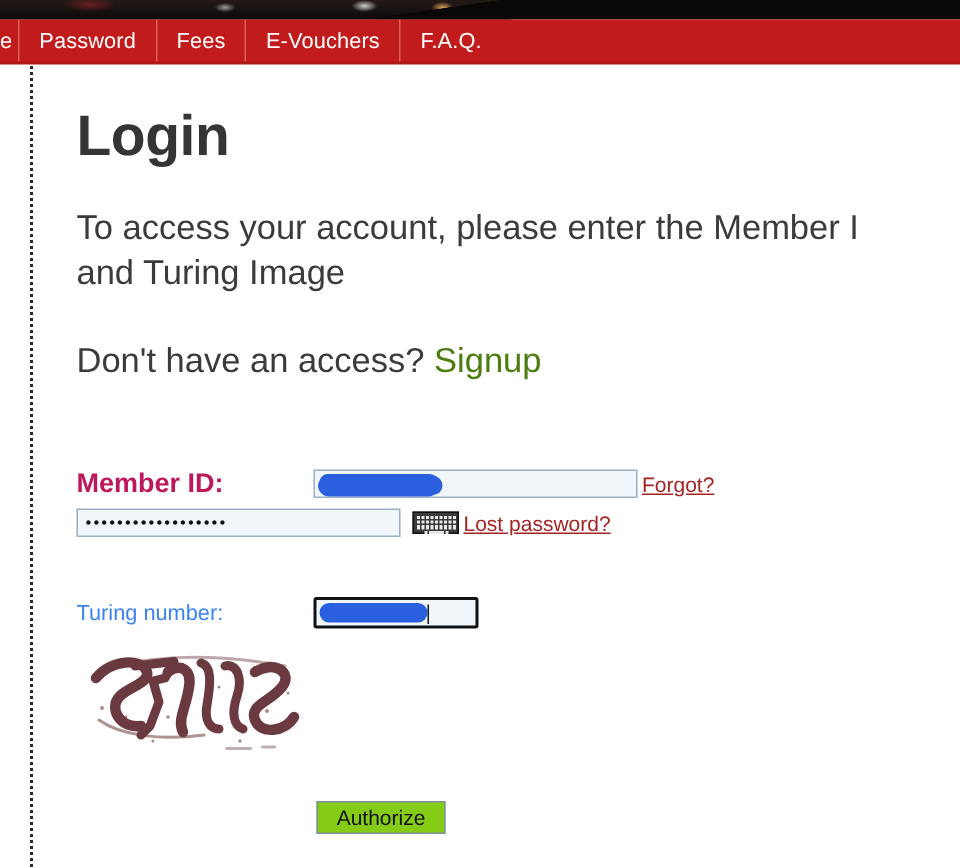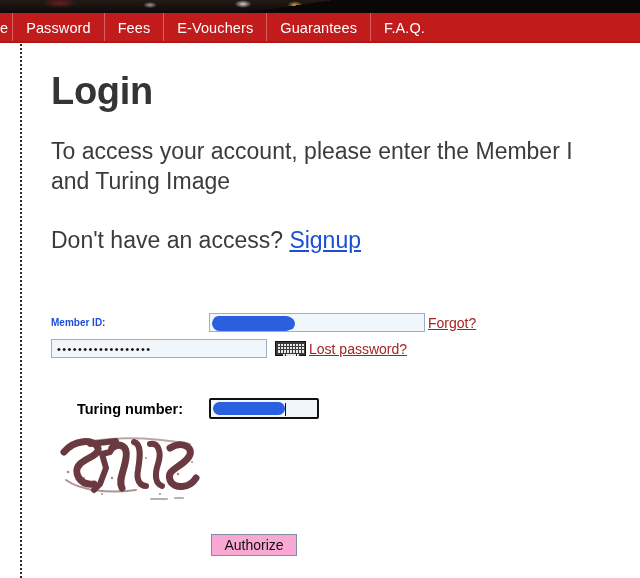--- a/index.html
+++ b/index.html
@@ -124,44 +124,43 @@
     width: 620px;
   }
 
   p.signup-line {
     margin: 0;
     padding-top: 30px;
     font-size: 23px;
     color: #3b3b3b;
   }
   a.link-red {
-    color: #1d4ed8;
-    text-decoration: underline;
+    color: #4d7c0f;
     cursor: pointer;
   }
 
   
   .form-block {
     position: absolute;
     left: 51px;
     top: 312px;
     width: 589px;
   }
   .field-row {
     display: flex;
     align-items: center;
     height: 21px;
     margin-bottom: 5px;
   }
   .field-label {
     width: 158px;
     flex: 0 0 158px;
-    font-size: 10px;
+    font-size: 18px;
     font-weight: bold;
-    color: #1d4ed8;
+    color: #be185d;
   }
   .text-input {
     width: 216px;
     height: 19px;
     box-sizing: border-box;
     border: 1px solid #9bb0c4;
     background: #f1f6fb;
     font-family: "Liberation Sans", sans-serif;
     font-size: 12px;
     color: #111;
@@ -237,23 +236,22 @@
     top: 398px;
   }
   .turing-row {
     display: flex;
     align-items: center;
   }
   .turing-label {
     width: 158px;
     flex: 0 0 158px;
     font-size: 14.5px;
-    font-weight: bold;
-    color: #000000;
-    text-align: center;
+    font-weight: normal;
+    color: #3b82f6;
   }
   .turing-input {
     position: relative;
     width: 110px;
     height: 21px;
     box-sizing: border-box;
     border: 2px solid #111111;
     border-radius: 2px;
     background: #f1f6fb;
     outline: none;
@@ -282,21 +280,21 @@
   .captcha svg { display: block; }
 
   
   .authorize-btn {
     position: absolute;
     left: 211px;
     top: 534px;
     width: 86px;
     height: 22px;
     box-sizing: border-box;
-    background: #f9a8d4;
+    background: #84cc16;
     border: 1px solid #7f8fa0;
     color: #111;
     font-family: "Liberation Sans", sans-serif;
     font-size: 14px;
     line-height: 20px;
     text-align: center;
     cursor: pointer;
     padding: 0;
   }
 </style>
@@ -312,23 +310,20 @@
       <span>e</span>
     </div>
   <div class="nav-item">
       <span>Password</span>
     </div>
   <div class="nav-item">
       <span>Fees</span>
     </div>
   <div class="nav-item">
       <span>E-Vouchers</span>
-    </div>
-  <div class="nav-item">
-      <span>Guarantees</span>
     </div>
   <div class="nav-item last">
       <span>F.A.Q.</span>
     </div>
 </nav>
 <div class="nav-underline"></div>
 
 <div class="dotted-guide"></div>
 
 <div class="content">

